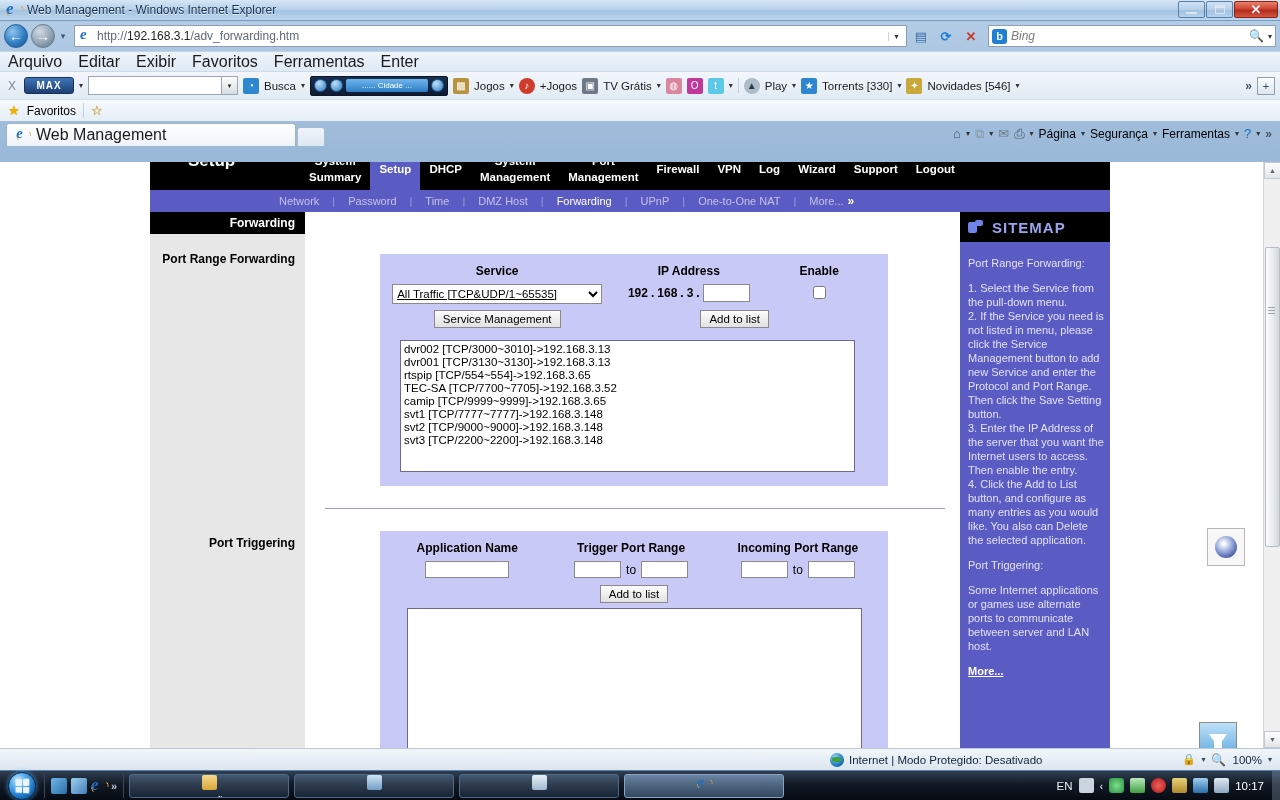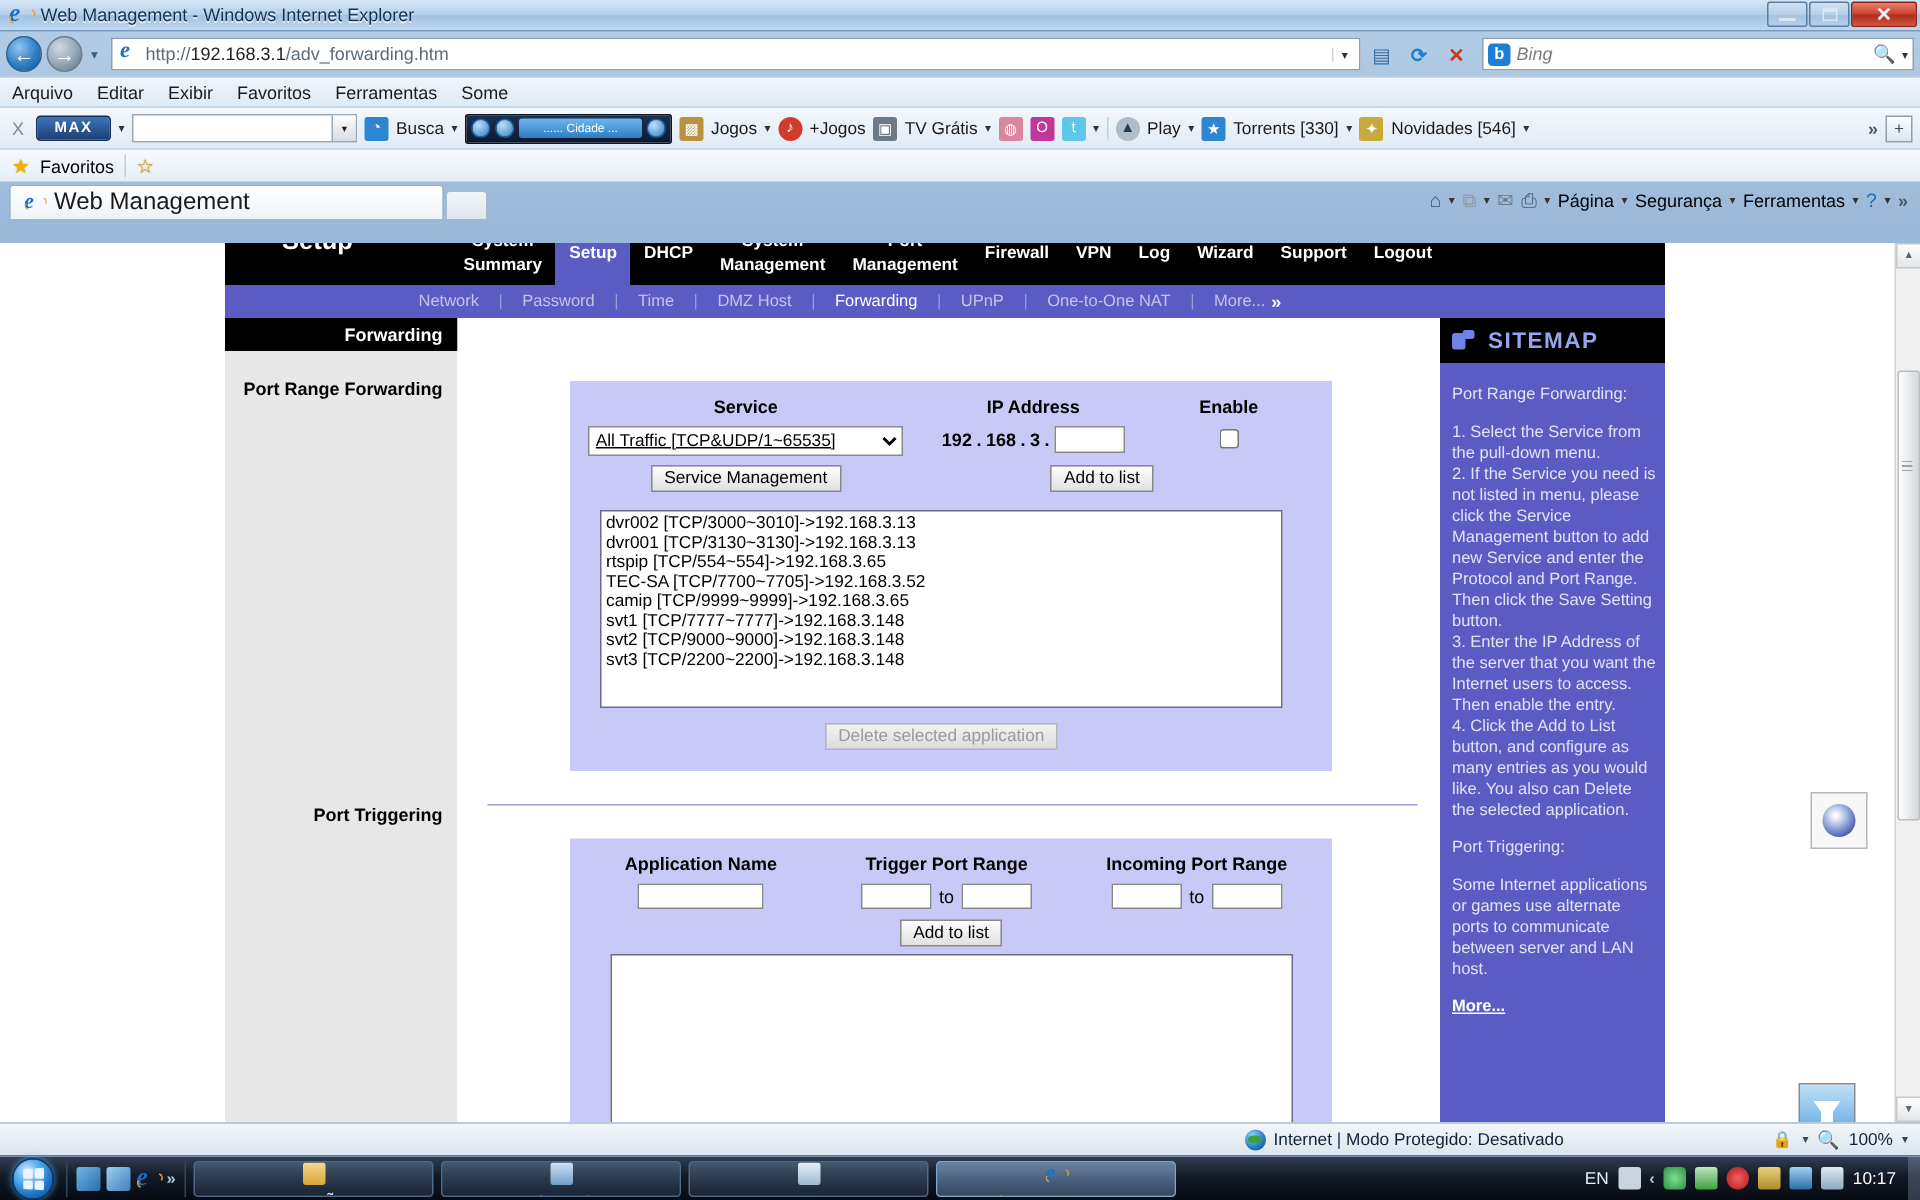--- a/index.html
+++ b/index.html
@@ -127,21 +127,21 @@
   }
   .search-ph { flex: 1; color: #7d7d7d; font-style: italic; font-size: 12px; }
 
   
   .menubar {
     height: 20px; display: flex; align-items: center;
     padding-left: 8px; gap: 16px;
     background: linear-gradient(to bottom, #eef4fb, #dfeaf5);
     border-top: 1px solid #c4d4e4;
   }
-  .menubar span { font-size: 12px; color: #1a1a1a; }
+  .menubar span { font-size: 16px; color: #1a1a1a; }
 
   
   .addonbar {
     height: 28px; display: flex; align-items: center;
     gap: 5px; padding: 0 5px;
     background: linear-gradient(to bottom, #f3f7fc, #e1eaf4);
     border-top: 1px solid #ccd9e6;
     font-size: 11.5px; color: #1a1a1a;
     overflow: hidden;
   }
@@ -579,21 +579,21 @@
       <span class="caret">▾</span>
     </div>
   </div>
 
   <div class="menubar">
     <span>Arquivo</span>
     <span>Editar</span>
     <span>Exibir</span>
     <span>Favoritos</span>
     <span>Ferramentas</span>
-    <span>Some</span>
+    <span>Enter</span>
   </div>
 
   <div class="addonbar">
     <span class="x-close">X</span>
     <span class="max-logo">MAX</span>
     <span class="caret">▾</span>
     <span class="addon-input">
         <span class="dd">▾</span>
       </span>
     <span class="ic-sq" style="background:#2f86d0;">◔</span>
@@ -761,23 +761,20 @@
               <div class="listrow">dvr002 [TCP/3000~3010]-&gt;192.168.3.13</div>
               <div class="listrow">dvr001 [TCP/3130~3130]-&gt;192.168.3.13</div>
               <div class="listrow">rtspip [TCP/554~554]-&gt;192.168.3.65</div>
               <div class="listrow">TEC-SA [TCP/7700~7705]-&gt;192.168.3.52</div>
               <div class="listrow">camip [TCP/9999~9999]-&gt;192.168.3.65</div>
               <div class="listrow">svt1 [TCP/7777~7777]-&gt;192.168.3.148</div>
               <div class="listrow">svt2 [TCP/9000~9000]-&gt;192.168.3.148</div>
               <div class="listrow">svt3 [TCP/2200~2200]-&gt;192.168.3.148</div>
             </div>
 
-            <div class="del-wrap">
-              <button class="btn disabled">Delete selected application</button>
-            </div>
           </div>
 
           <div class="divider"></div>
 
           <div class="panel2">
             <div class="tcols">
               <div class="tc1">
                 <div class="colhead">Application Name</div>
                 <div class="tfield">
                   <input class="in-w84" type="text" value="" style="">

